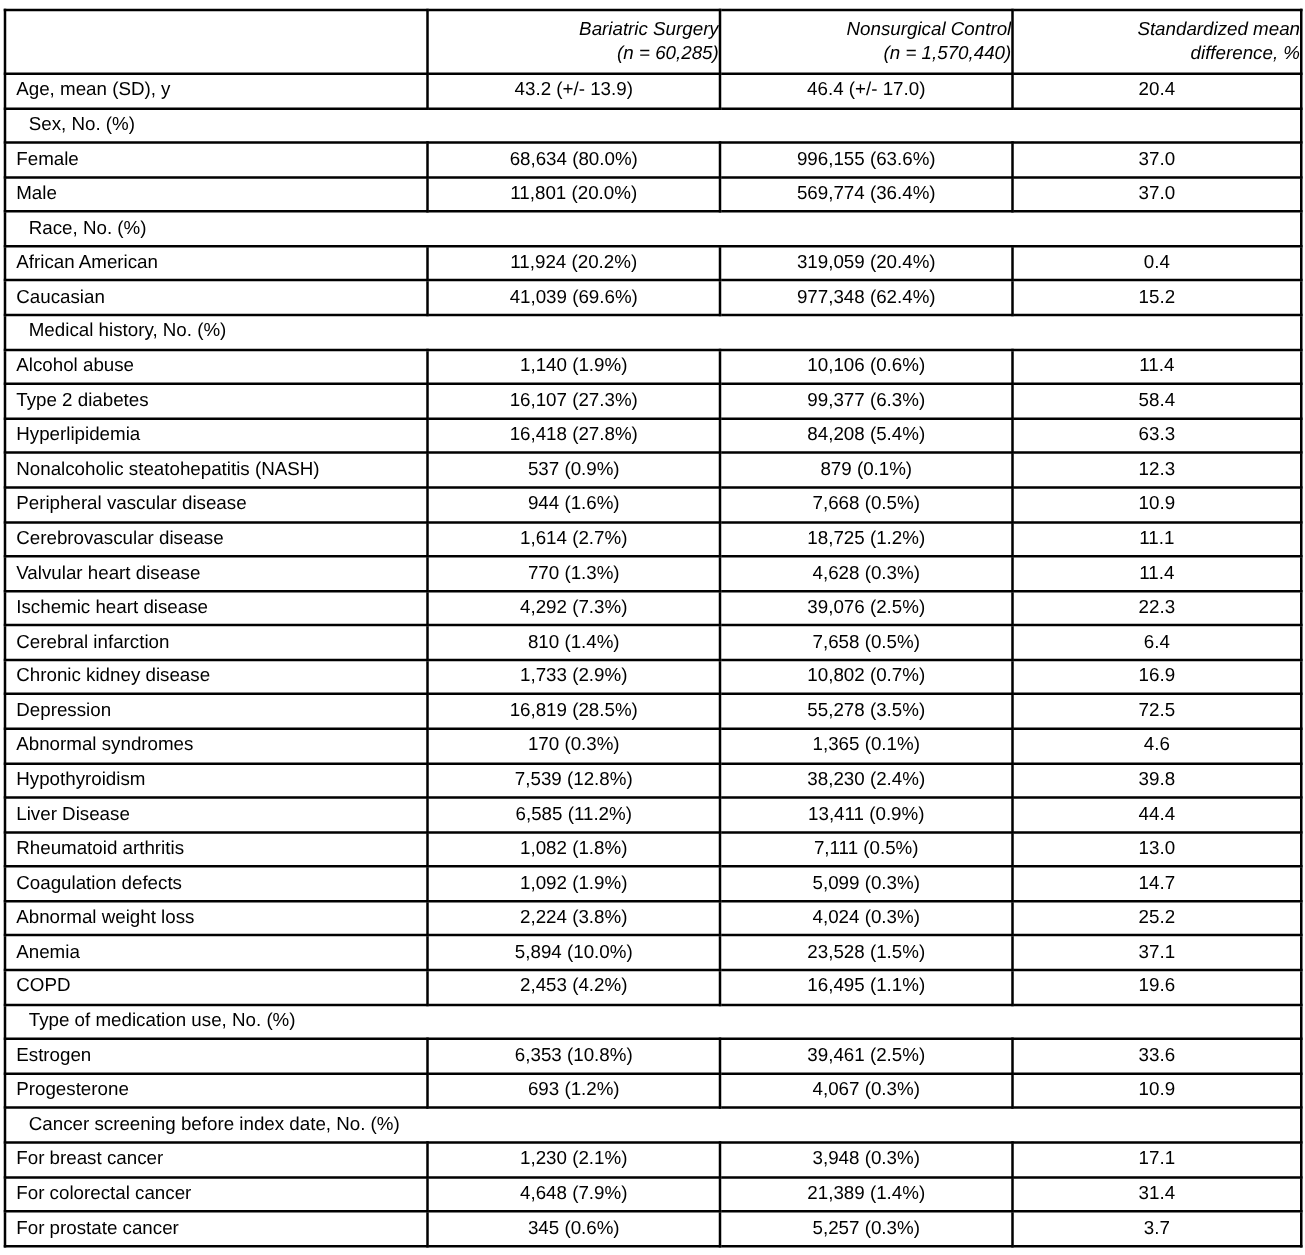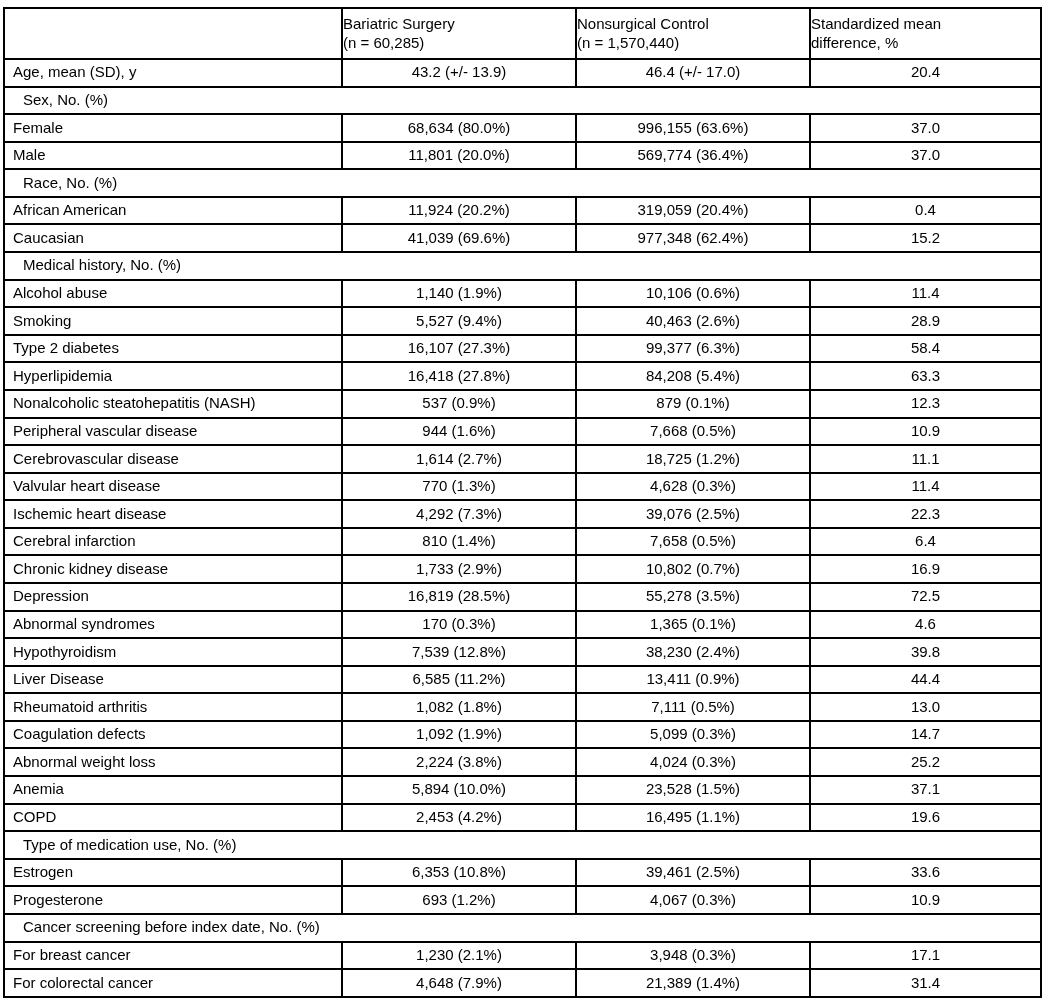--- a/index.html
+++ b/index.html
@@ -32,21 +32,22 @@
     white-space: nowrap;
   }
   col.c-label   { width: 338px; }
   col.c-surgery { width: 234px; }
   col.c-control { width: 234px; }
   col.c-smd     { width: 231px; }
   thead tr { height: 51px; }
   tbody tr { height: 25.4px; }
   th {
     font-weight: 400;
-    text-align: left;
+    text-align: right;
+    font-style: italic;
   }
   td.label {
     text-align: left;
     padding-left: 8px;
     padding-right: 4px;
     border-radius: 11px;
   }
   td.val {
     text-align: center;
   }
@@ -123,26 +124,20 @@
         <tr>
           <td colspan="4" class="section">Medical history, No. (%)</td>
         </tr>
         <tr>
           <td class="label">Alcohol abuse</td>
           <td class="val">1,140 (1.9%)</td>
           <td class="val">10,106 (0.6%)</td>
           <td class="val">11.4</td>
         </tr>
         <tr>
-          <td class="label">Smoking</td>
-          <td class="val">5,527 (9.4%)</td>
-          <td class="val">40,463 (2.6%)</td>
-          <td class="val">28.9</td>
-        </tr>
-        <tr>
           <td class="label">Type 2 diabetes</td>
           <td class="val">16,107 (27.3%)</td>
           <td class="val">99,377 (6.3%)</td>
           <td class="val">58.4</td>
         </tr>
         <tr>
           <td class="label">Hyperlipidemia</td>
           <td class="val">16,418 (27.8%)</td>
           <td class="val">84,208 (5.4%)</td>
           <td class="val">63.3</td>
@@ -265,16 +260,22 @@
           <td class="label">For breast cancer</td>
           <td class="val">1,230 (2.1%)</td>
           <td class="val">3,948 (0.3%)</td>
           <td class="val">17.1</td>
         </tr>
         <tr>
           <td class="label">For colorectal cancer</td>
           <td class="val">4,648 (7.9%)</td>
           <td class="val">21,389 (1.4%)</td>
           <td class="val">31.4</td>
+        </tr>
+        <tr>
+          <td class="label">For prostate cancer</td>
+          <td class="val">345 (0.6%)</td>
+          <td class="val">5,257 (0.3%)</td>
+          <td class="val">3.7</td>
         </tr>
       </tbody>
   </table>
 </div>
 
 </body></html>

